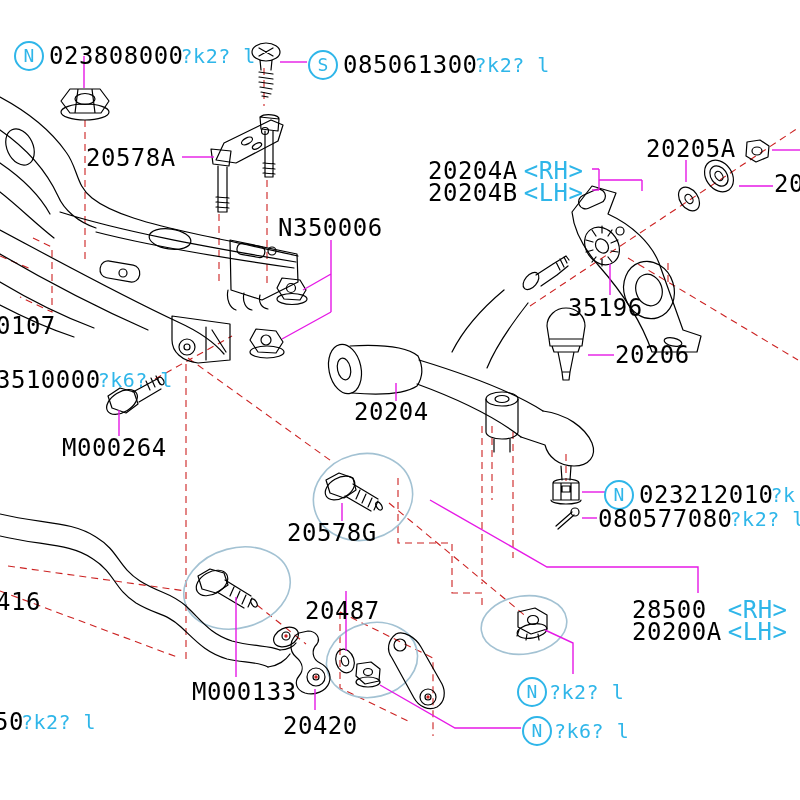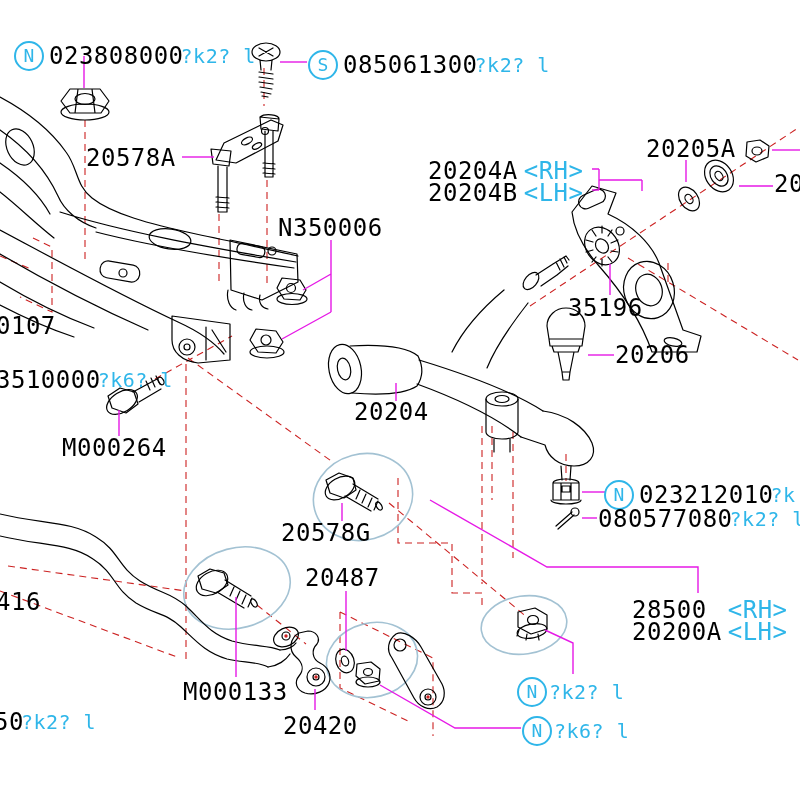--- a/index.html
+++ b/index.html
@@ -328,42 +328,42 @@
   <span class="circ">N</span>
   <span class="g">023212010</span>
   <span class="q">?k</span>
 </div>
 
 <div class="lbl" style="left:598px;top:507px">
   <span class="g">080577080</span>
   <span class="q">?k2? l</span>
 </div>
 
-<div class="lbl" style="left:281px;top:521px">
+<div class="lbl" style="left:287px;top:521px">
   <span class="g">20578G</span>
 </div>
 
-<div class="lbl" style="left:305px;top:566px">
+<div class="lbl" style="left:305px;top:599px">
   <span class="g">20487</span>
 </div>
 
 <div class="lbl" style="left:632px;top:598px">
   <span class="g">28500</span>
   <span class="side wide">&lt;RH&gt;</span>
 </div>
 <div class="lbl" style="left:632px;top:620px">
   <span class="g">20200A</span>
   <span class="side">&lt;LH&gt;</span>
 </div>
 
 <div class="lbl" style="left:-4px;top:590px">
   <span class="g">416</span>
 </div>
 
-<div class="lbl" style="left:183px;top:680px">
+<div class="lbl" style="left:192px;top:680px">
   <span class="g">M000133</span>
 </div>
 
 <div class="lbl" style="left:-6px;top:710px">
   <span class="g">50</span>
   <span class="q">?k2? l</span>
 </div>
 
 <div class="lbl" style="left:283px;top:714px">
   <span class="g">20420</span>

